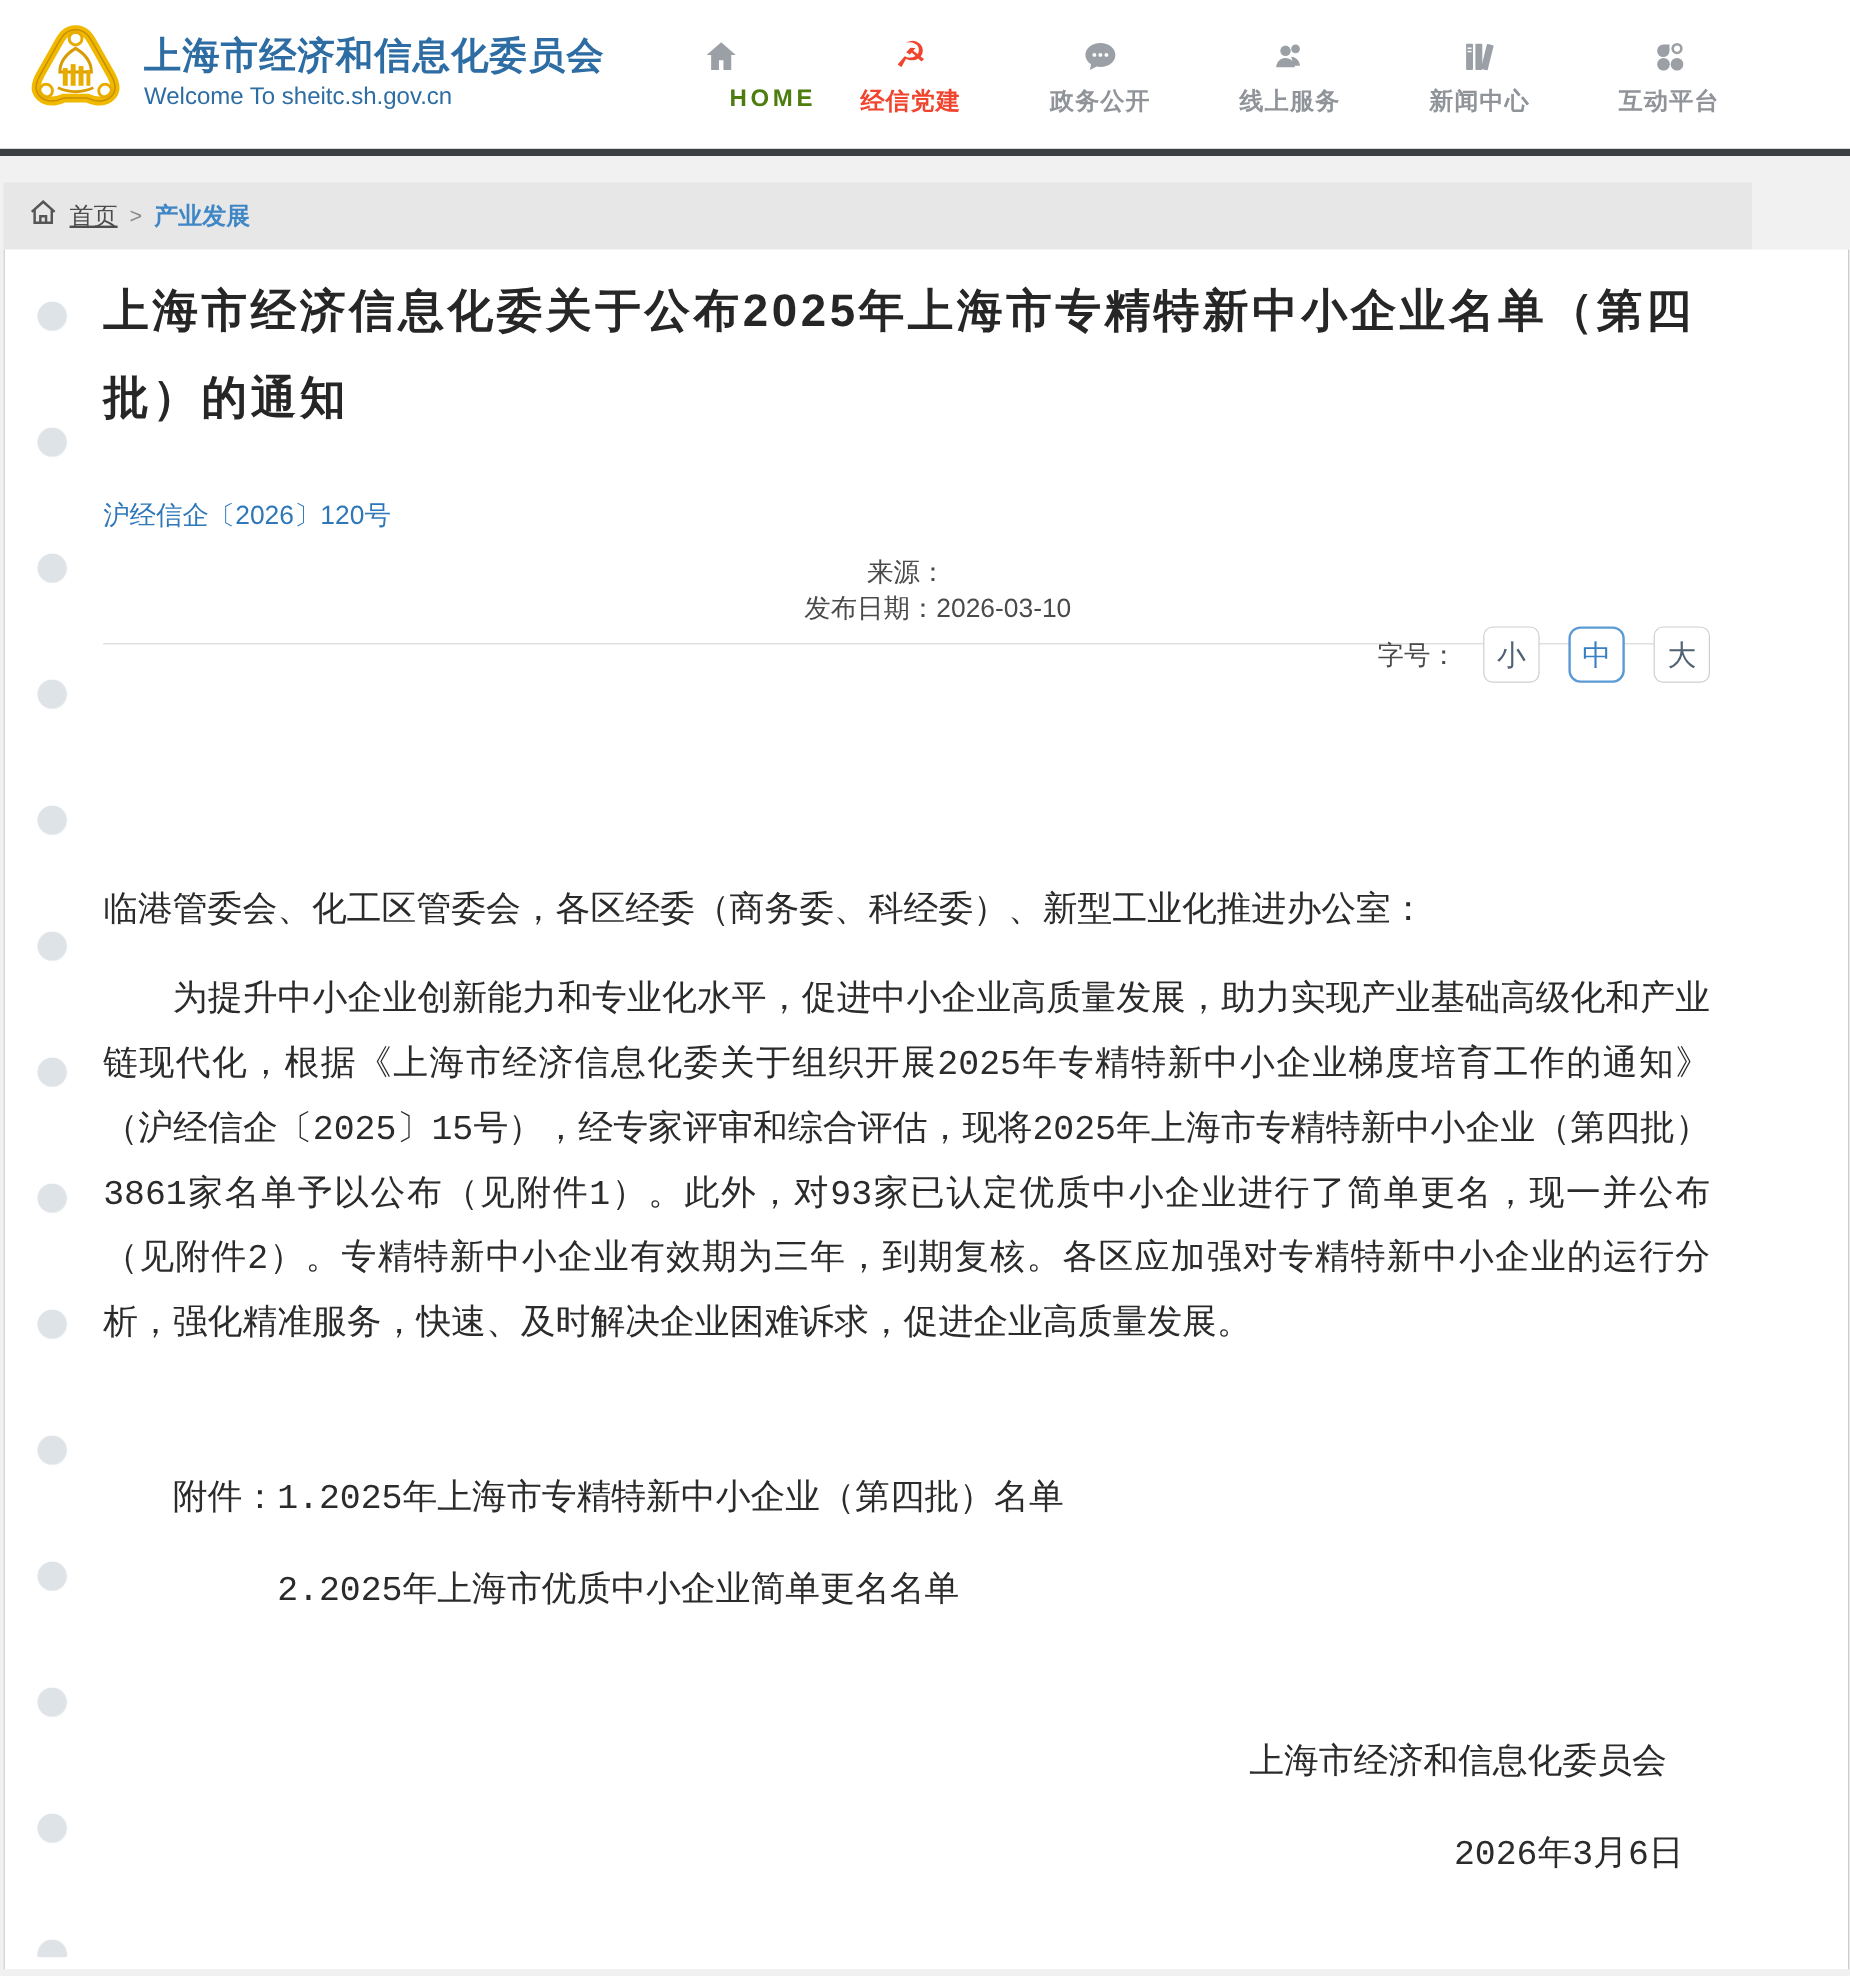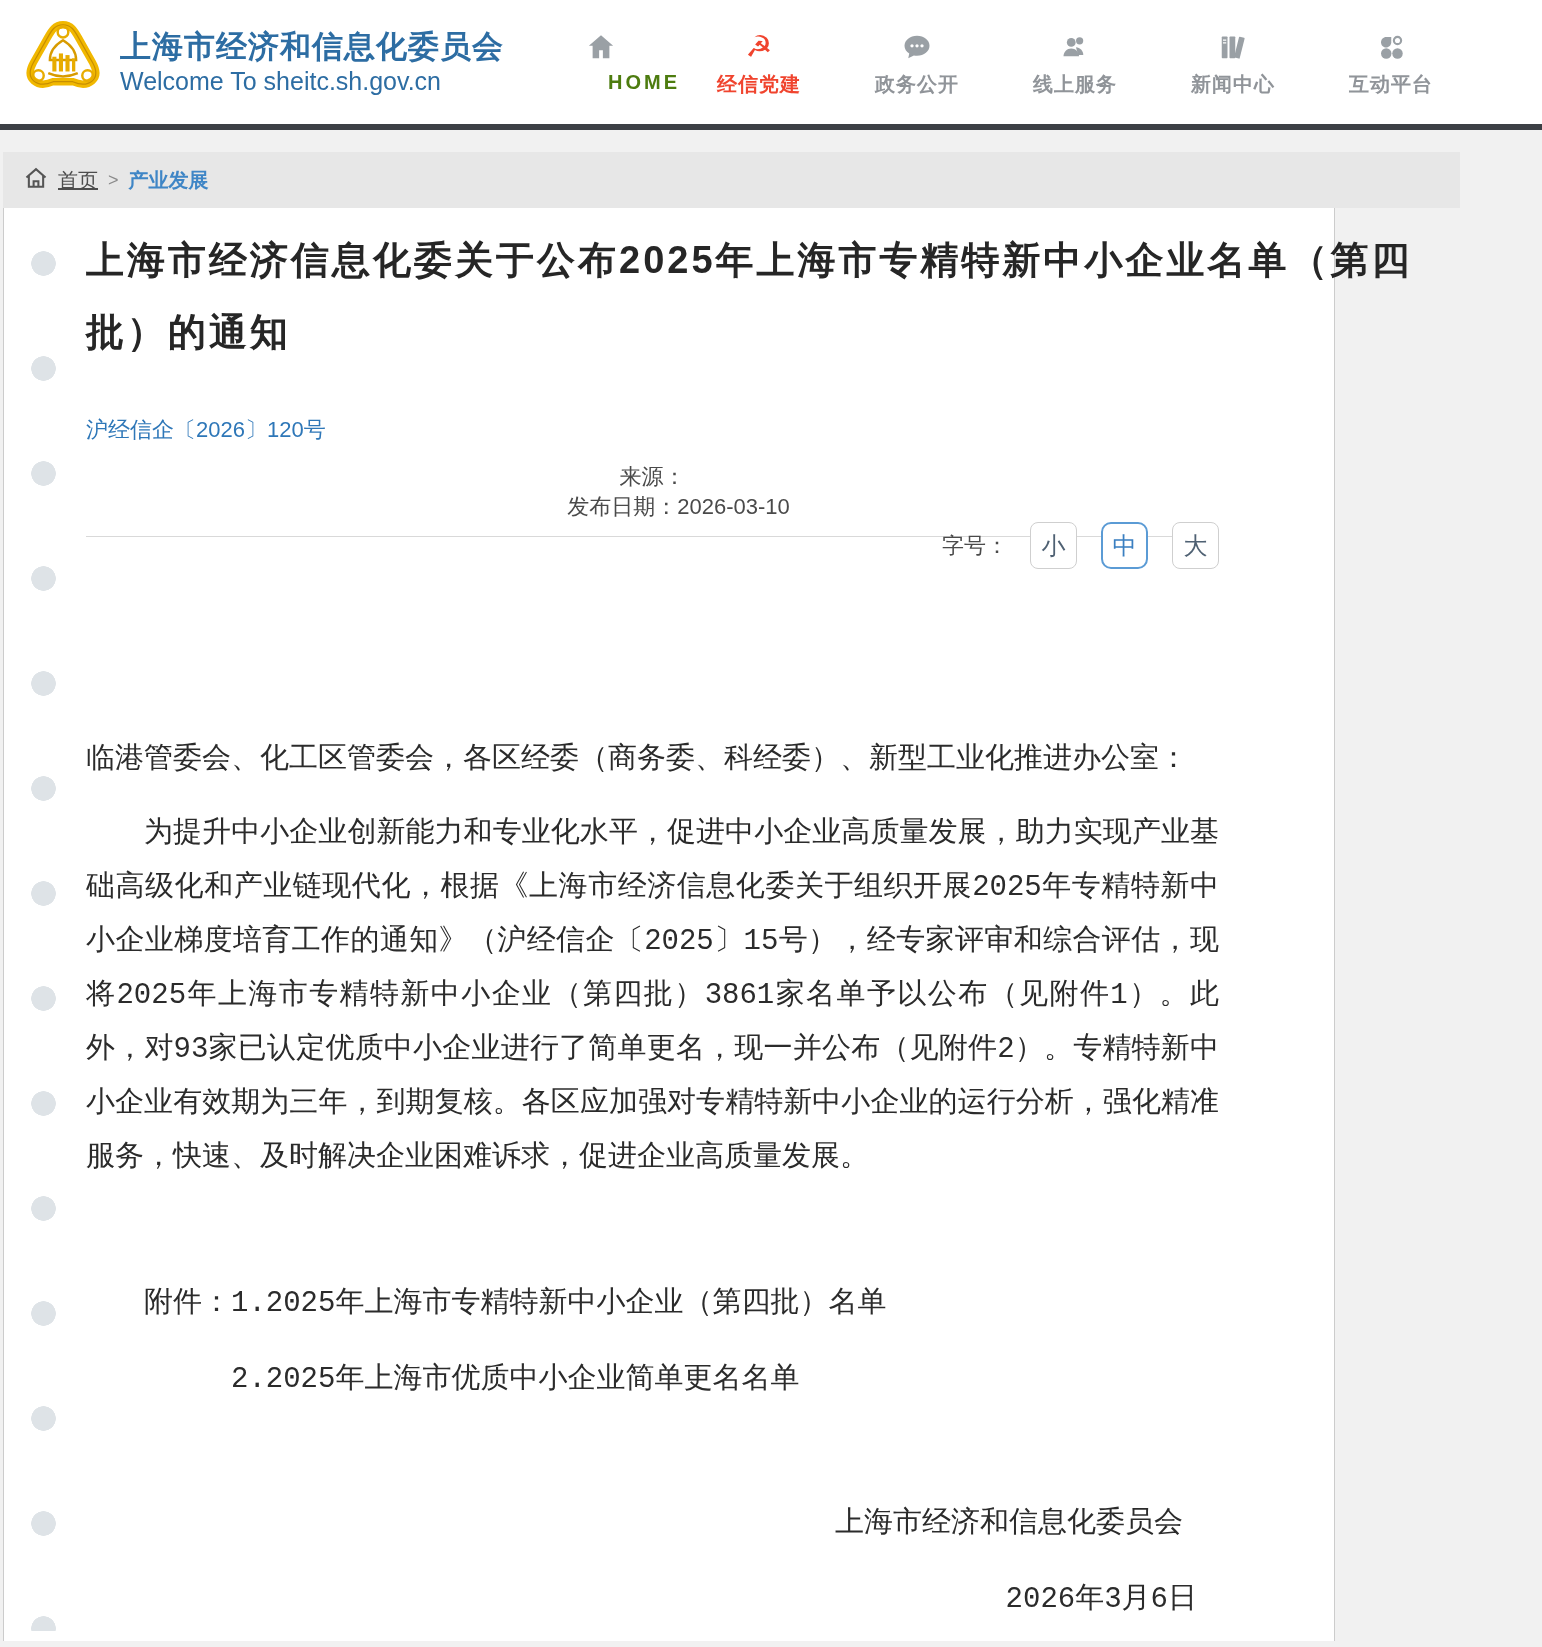--- a/index.html
+++ b/index.html
@@ -8,42 +8,42 @@
     position:relative; width:1542px; height:1647px; overflow:hidden;
     font-family:"Liberation Sans","DejaVu Sans",sans-serif; background:#f1f1f1;
   }
   
   .site-header {
     height:130px; background:#fff; border-bottom:6px solid #3c4045;
     display:flex; align-items:center; padding-left:22px;
   }
   .brand { display:flex; align-items:center; gap:16px; width:505px; }
   .brand-text .cn { font-size:31px; font-weight:700; color:#2d6da3; letter-spacing:1px; line-height:38px; }
-  .brand-text .en { font-size:25px; color:#2d6da3; line-height:30px; }
+  .brand-text .en { font-size:20px; color:#2d6da3; line-height:30px; }
   .main-nav { display:flex; margin-left:auto; margin-right:72px; }
   .nav-item { width:158px; text-align:center; cursor:pointer; padding-top:4px; }
   .nav-icon { height:34px; display:flex; align-items:center; justify-content:center; color:#9aa0a5; }
   .nav-icon .glyph { font-family:"DejaVu Sans",sans-serif; font-size:30px; line-height:30px; }
   .nav-label { margin-top:7px; font-size:20px; font-weight:700; color:#909499; letter-spacing:1px; }
   .nav-item.home .nav-label { letter-spacing:3px; color:#4d7c0f;text-align:right; }
   .nav-item.active .nav-label { color:#f0442e; }
   .nav-item.active .nav-icon { color:#f0442e; }
   
   .page-body { padding-top:22px; background:#f1f1f1; }
   .breadcrumb-bar {
     margin-left:3px; width:1457px; height:56px; background:#e7e7e7;
     display:flex; align-items:center; padding-left:20px; gap:10px; font-size:20px;
   }
   .crumb-home-link { display:flex; align-items:center; gap:9px; cursor:pointer; }
   .crumb-home { color:#4d4d4d; text-decoration:underline; cursor:pointer; }
   .crumb-sep { color:#8a8a8a; font-size:18px; }
   .crumb-current { color:#3f86c6; font-weight:700; cursor:pointer; }
   
   .content-panel {
-    position:relative; margin-left:3px; width:1332px; min-height:1433px; background:#fff;
+    position:relative; margin-left:3px; width:1538px; min-height:1433px; background:#fff;
     border-left:1px solid #cccccc; border-right:1px solid #cccccc;
     padding:16px 115px 0 82px;
   }
   .dots {
     position:absolute; left:27px; top:3px; width:25px; height:1420px;
     background-image:radial-gradient(circle closest-side,#dee3e7 96%,rgba(222,227,231,0));
     background-size:25px 105px; background-repeat:repeat-y; pointer-events:none;
   }
   .article-title {
     width:1350px; font-size:38px; line-height:72px; letter-spacing:3px;

